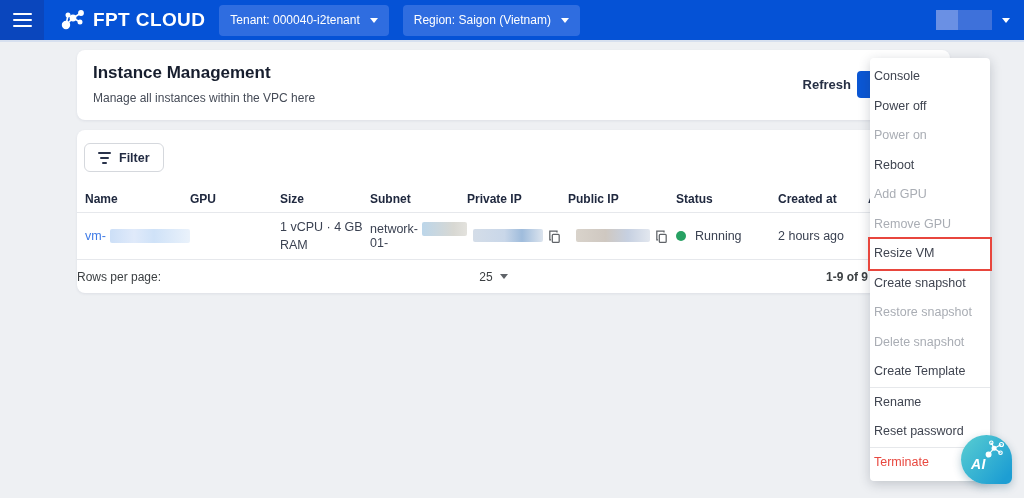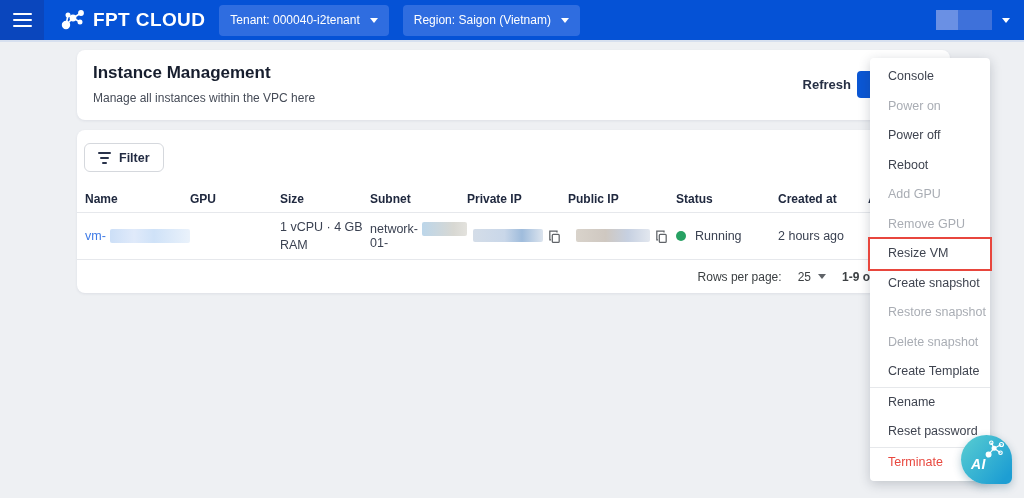--- a/index.html
+++ b/index.html
@@ -50,32 +50,32 @@
   .blur{border-radius:2px;}
   .blur-name{width:86px;height:14px;background:linear-gradient(90deg,#ccdff7,#e0eafa 30%,#cfe2f8 55%,#eaf2fb);}
   .blur-subnet{width:62px;height:14px;background:linear-gradient(90deg,#bcd6ea,#d8d8d3 70%,#e3e2dd);}
   .blur-ip-priv{width:70px;height:13px;background:linear-gradient(90deg,#d4dde8,#c9d7e9 45%,#9fbcdc 70%,#dce4ee);}
   .blur-ip-pub{width:74px;height:13px;background:linear-gradient(90deg,#d9d3cb,#cfc8c1 40%,#c6d0e1 70%,#e2e7ef);}
   .size-text{max-width:84px;line-height:1.45;}
   .status-wrap{display:flex;align-items:center;gap:9px;}
   .status-dot{width:10px;height:10px;border-radius:50%;background:#27a163;}
   .copy-icon{cursor:pointer;line-height:0;}
 
-  .pager{position:absolute;left:16px;top:130px;width:873px;height:33px;display:flex;align-items:center;
-         justify-content:flex-end;box-sizing:border-box;padding-right:82px;gap:16px;}
+  .pager{position:absolute;left:0;top:130px;width:873px;height:33px;display:flex;align-items:center;
+         justify-content:space-between;box-sizing:border-box;padding-right:82px;gap:16px;}
   .pager-label{font-size:12px;color:#3c4043;}
   .pager-select{display:flex;align-items:center;gap:7px;cursor:pointer;}
   .pager-select span{font-size:12px;color:#3c4043;}
   .caret-gray{width:0;height:0;border-left:4px solid transparent;border-right:4px solid transparent;border-top:5px solid #5f6368;}
   .pager-range{font-size:12px;color:#3c4043;font-weight:bold;}
 
   
   .ctx-menu{position:absolute;left:870px;top:58px;width:120px;background:#fff;border-radius:4px;
             box-shadow:0 3px 12px rgba(30,40,60,.22);padding:4px 0;z-index:20;}
-  .menu-item{height:29.5px;line-height:29.5px;padding:0 18px;font-size:12.5px;color:#3f4450;cursor:pointer;white-space:nowrap;}
+  .menu-item{height:29.5px;line-height:29.5px;padding:0 4px;font-size:12.5px;color:#3f4450;cursor:pointer;white-space:nowrap;}
   .menu-item.disabled{color:#a9adb4;cursor:default;}
   .menu-item.danger{color:#e8483f;}
   .menu-item.highlight{outline:2px solid #e8463d;}
   .menu-divider{height:1px;background:#e6e8eb;margin:0;}
 
   
   .ai-fab{position:absolute;left:961px;top:435px;width:51px;height:49px;z-index:30;cursor:pointer;
           background:linear-gradient(130deg,#4fc6d2 15%,#1d9ed3 88%);
           border-radius:50% 50% 6px 50%;box-shadow:0 3px 8px rgba(20,80,110,.3);}
   .ai-fab .ai-text{position:absolute;left:10px;top:21px;color:#fff;font-size:14px;font-weight:800;font-style:italic;letter-spacing:.5px;}
@@ -199,22 +199,22 @@
       <span class="pager-select">
         <span>25</span>
         <i class="caret-gray"></i>
       </span>
       <span class="pager-range">1-9 of 9</span>
     </div>
   </div>
 
   <div class="ctx-menu">
     <div class="menu-item">Console</div>
+    <div class="menu-item">Power off</div>
     <div class="menu-item disabled">Power on</div>
-    <div class="menu-item">Power off</div>
     <div class="menu-item">Reboot</div>
     <div class="menu-item disabled">Add GPU</div>
     <div class="menu-item disabled">Remove GPU</div>
     <div class="menu-item highlight">Resize VM</div>
     <div class="menu-item">Create snapshot</div>
     <div class="menu-item disabled">Restore snapshot</div>
     <div class="menu-item disabled">Delete snapshot</div>
     <div class="menu-item">Create Template</div>
     <div class="menu-divider"></div>
     <div class="menu-item">Rename</div>

